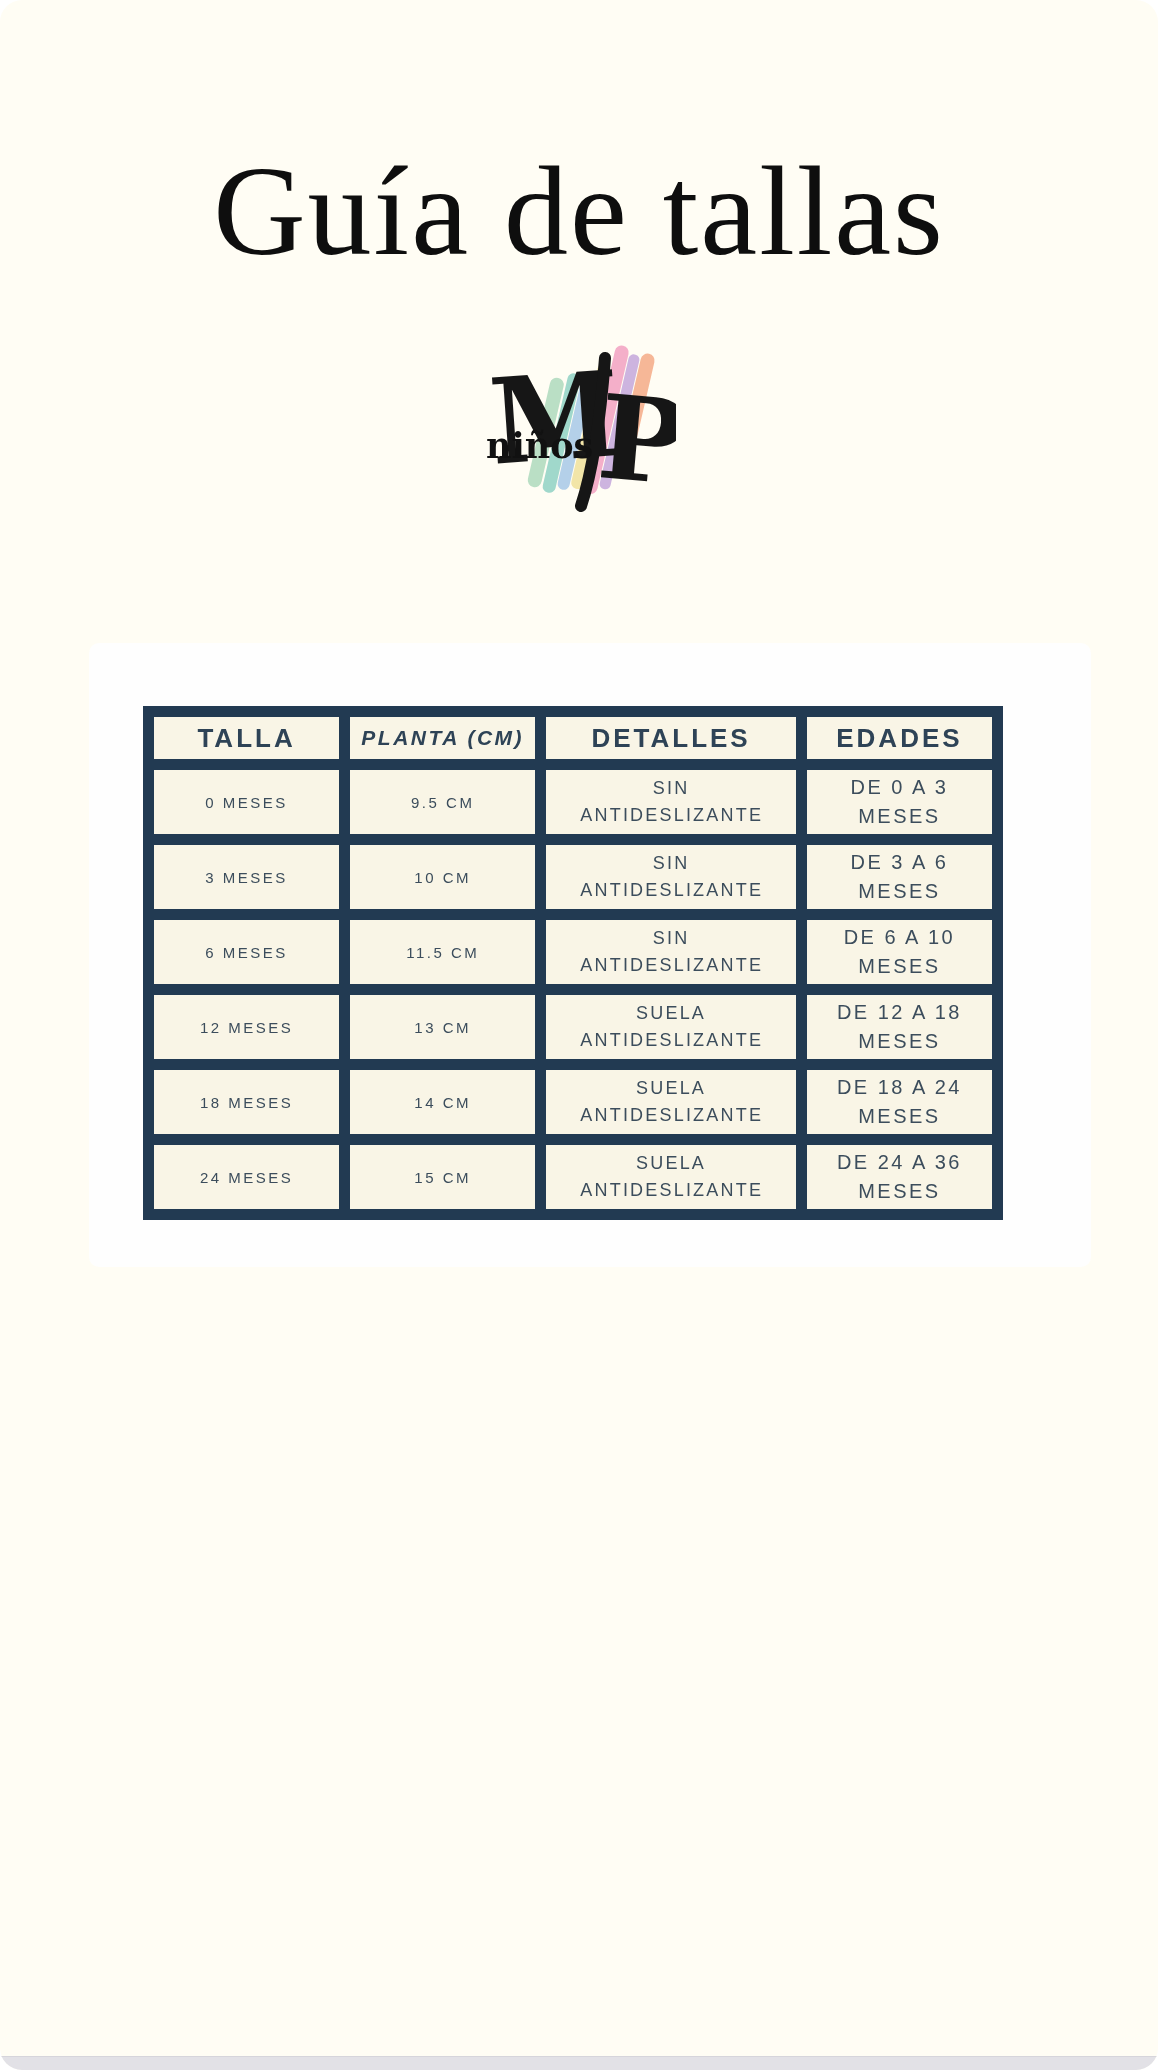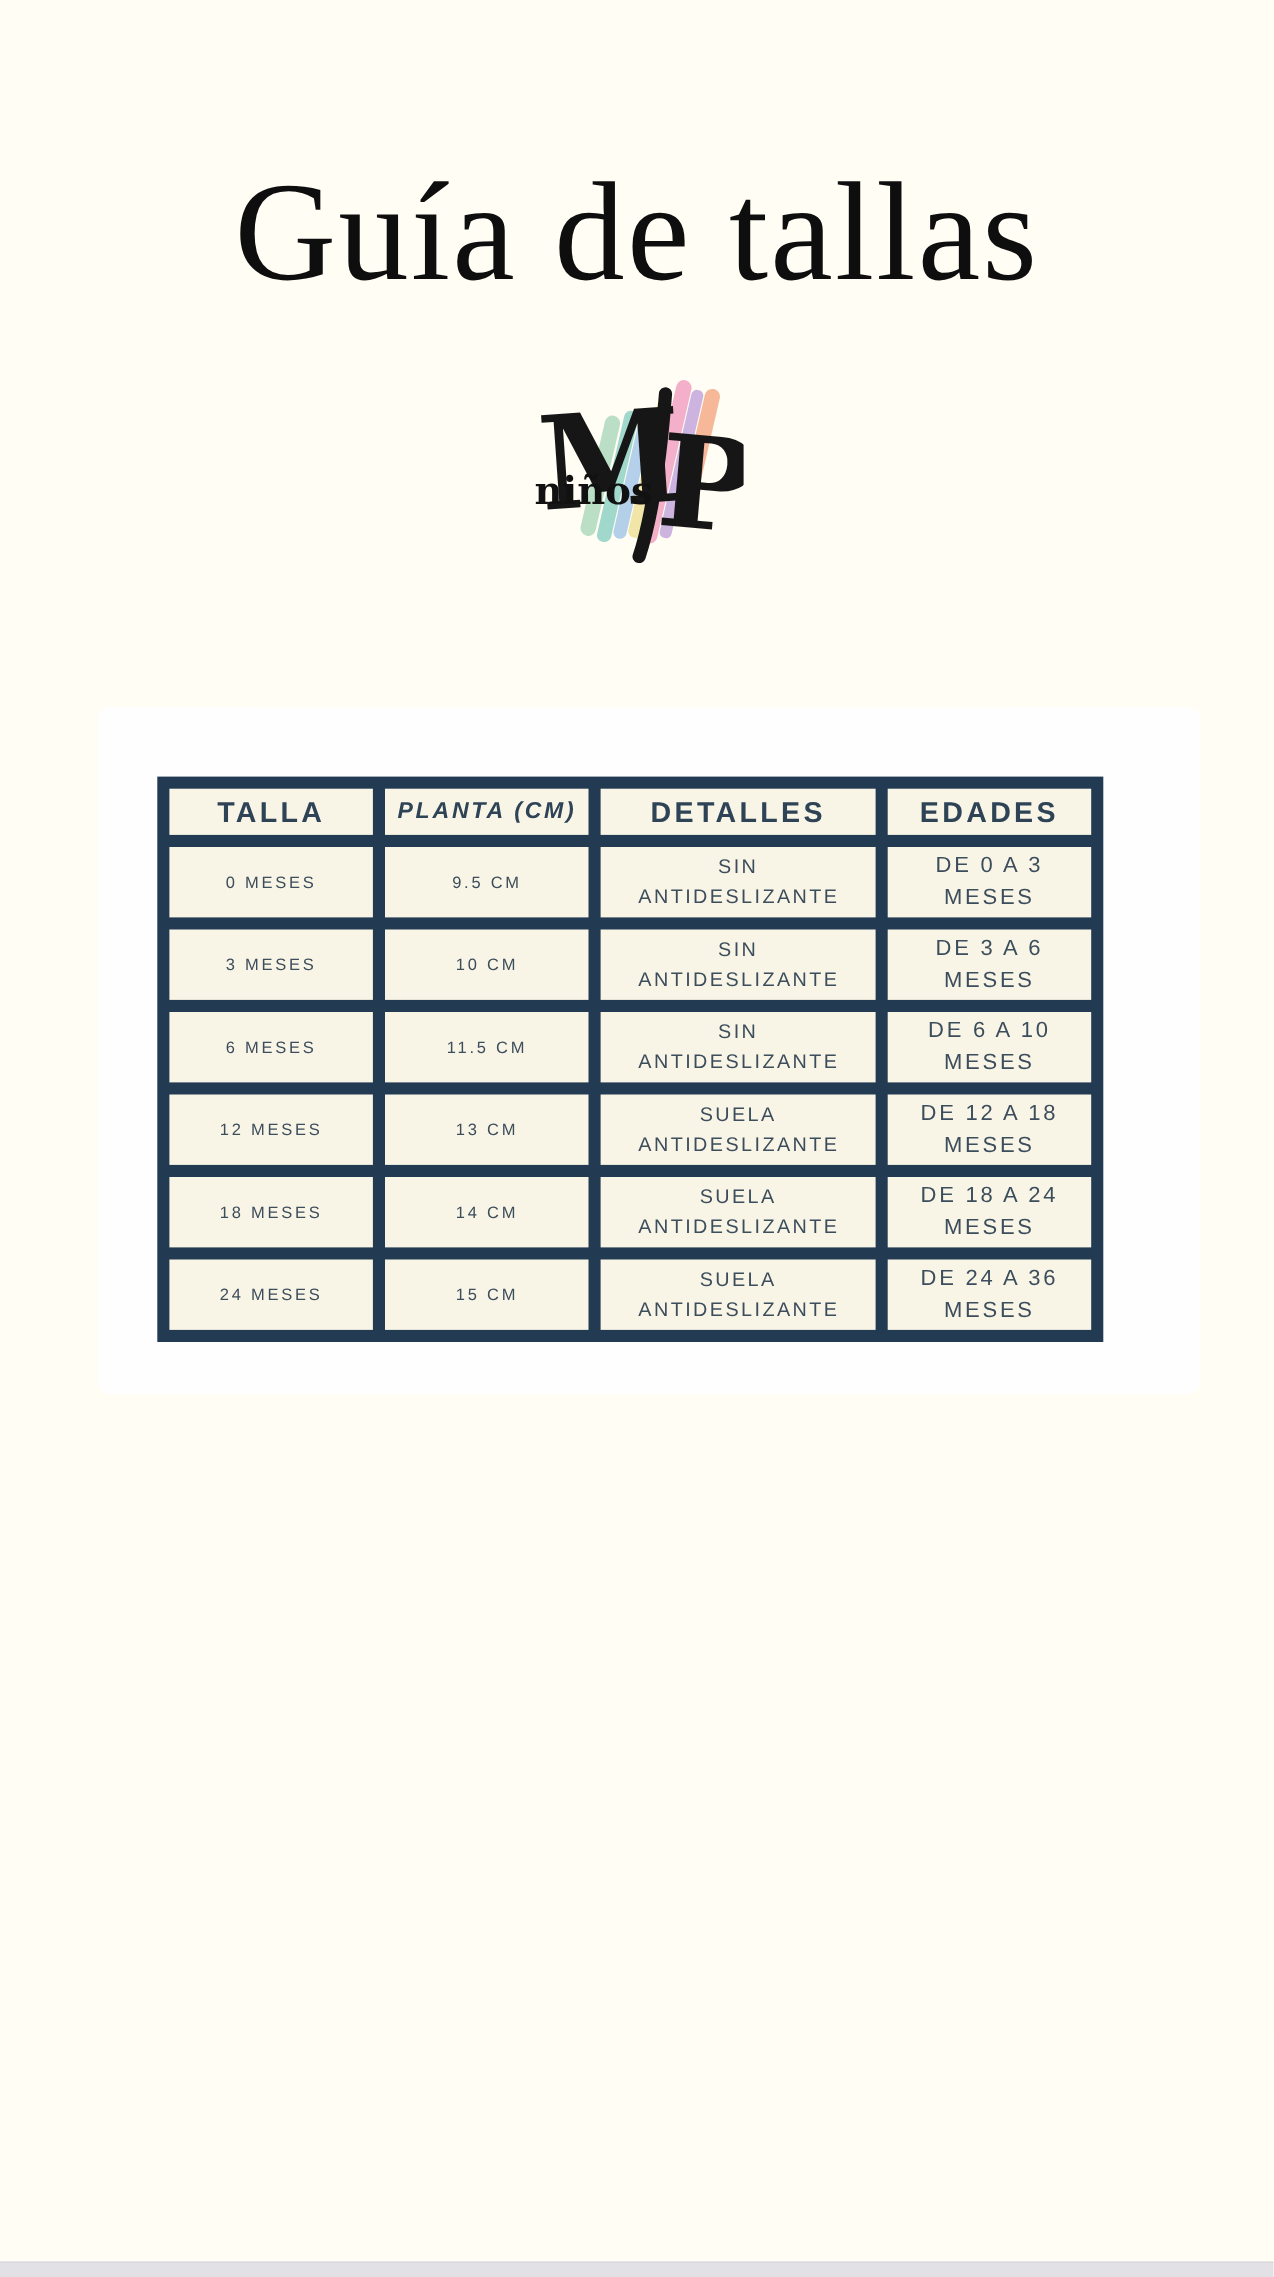--- a/index.html
+++ b/index.html
@@ -2,20 +2,21 @@
 <html><head>
 <meta charset="utf-8">
 <style>
   html,body{margin:0;padding:0;}
   .page{
     position:relative;
     width:1158px;height:2070px;
     background:#fffdf4;
     overflow:hidden;
     font-family:"Liberation Sans",sans-serif;
+    border-radius:22px;
   }
   .title{
     position:absolute;
     top:138px;left:0;width:100%;
     margin:0;
     text-align:center;
     font-family:"Liberation Serif",serif;
     font-weight:400;
     font-size:128px;
     letter-spacing:2px;

